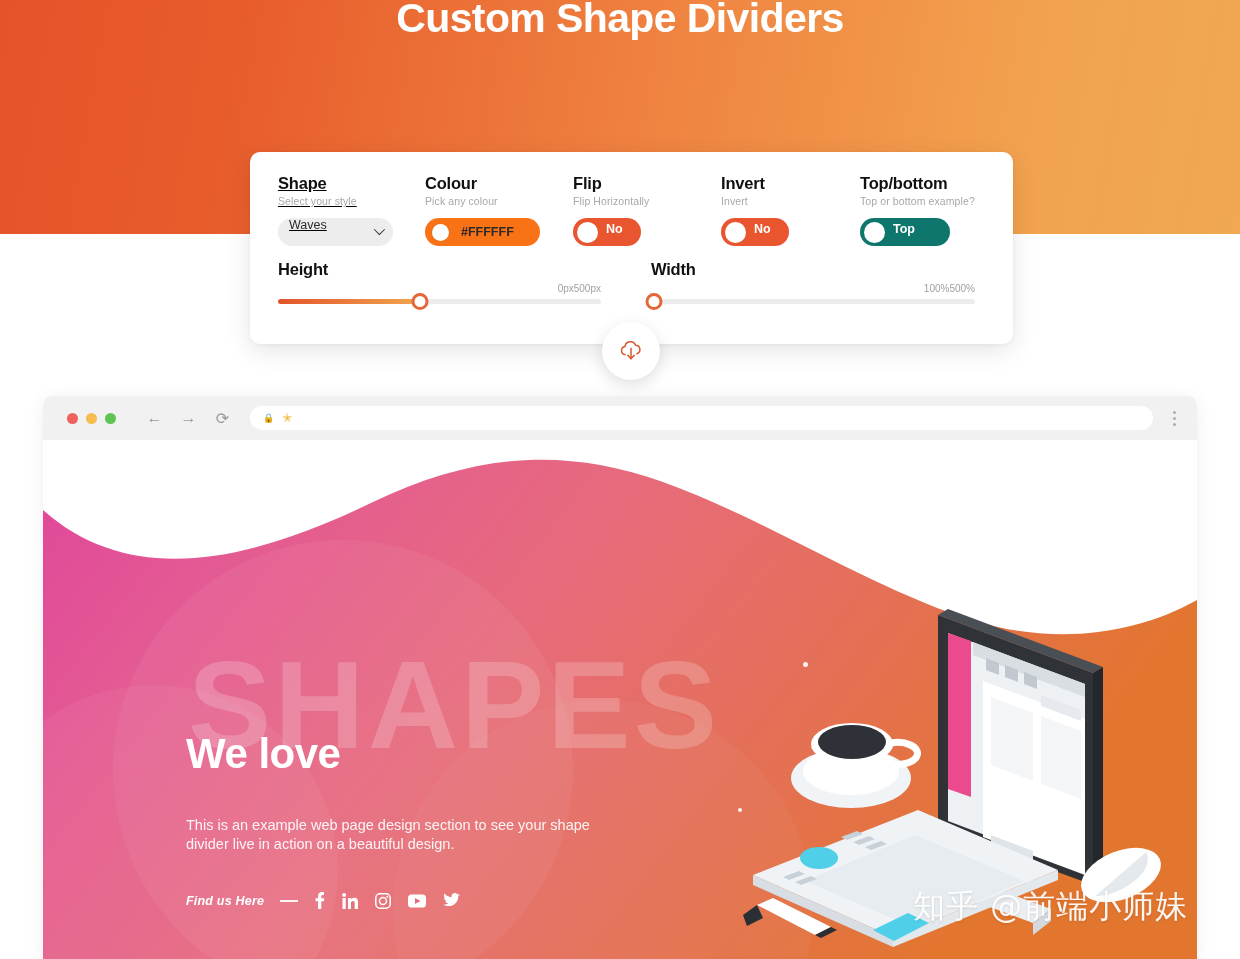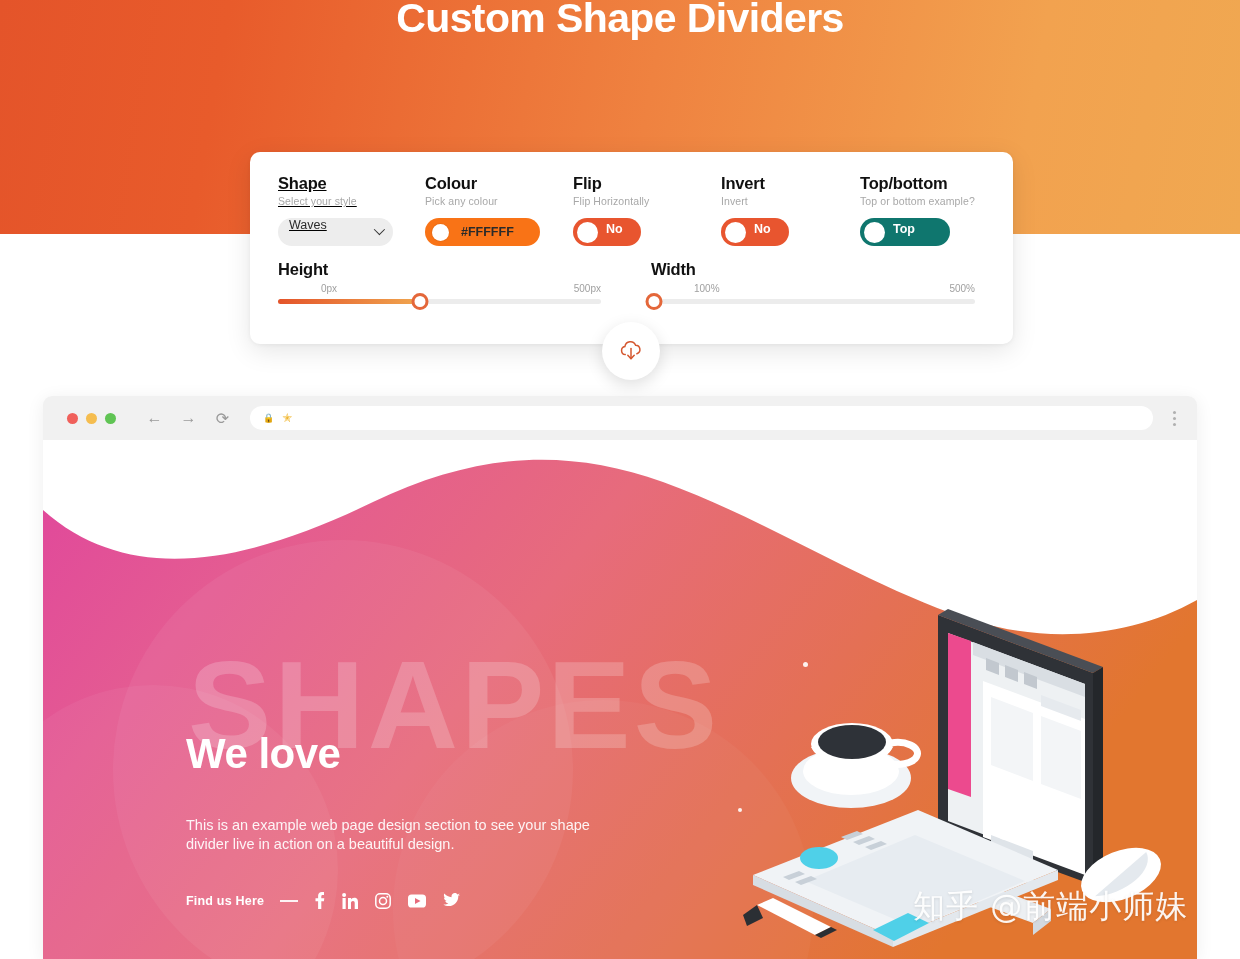--- a/index.html
+++ b/index.html
@@ -67,21 +67,21 @@
   }
   .toggle .knob{ width:21px; height:21px; border-radius:50%; background:#fff; flex:0 0 auto; }
   .toggle .tval{ color:#fff; font-size:12.5px; font-weight:bold; margin:0 10px 6px 8px; }
   .toggle.wide{ min-width:90px; }
 
   
   .slider-block{ position:absolute; top:108px; }
   .sb-height{ left:28px; width:323px; }
   .sb-width{ left:401px; width:324px; }
   .slider-block .lbl{ font-size:16.5px; font-weight:bold; color:#111; letter-spacing:-0.2px;}
-  .minmax{ display:flex; justify-content:space-between; margin-top:4px;padding-left:43px; }
+  .minmax{ display:flex; justify-content:flex-end; margin-top:4px;padding-left:43px; }
   .minmax span{ font-size:10px; color:#a0a0a0; }
   .track{ position:relative; height:5px; border-radius:3px; background:#ececec; margin-top:5px; }
   .fill{ position:absolute; left:0; top:0; height:5px; border-radius:3px;
     background:linear-gradient(90deg,#e4542a,#f0a64f); }
   .thumb{ position:absolute; top:-6px; width:17px; height:17px; border-radius:50%;
     background:#fff; border:3px solid #e4673a; transform:translateX(-50%); cursor:pointer;}
 
   
   .fab{
     position:absolute; left:602px; top:322px; width:58px; height:58px; border-radius:50%;
@@ -118,21 +118,21 @@
   .wave-wrap{ position:absolute; inset:0; }
 
   .ghost{
     position:absolute; left:145px; top:202px; font-size:125px; font-weight:bold;
     color:rgba(255,255,255,.20); letter-spacing:3px; line-height:1;
   }
   .hl{ position:absolute; left:143px; top:290px; color:#fff; font-size:42px;
     font-weight:bold; letter-spacing:-0.5px;}
   .hp{ position:absolute; left:143px; top:376px; color:rgba(255,255,255,.92);
     font-size:14.5px; line-height:18.5px; width:420px;}
-  .findrow{ position:absolute; left:143px; top:452px; display:flex; align-items:center; gap:0;}
+  .findrow{ position:absolute; left:143px; top:452px; display:flex; align-items:center; gap:0;font-style:italic;}
   .findrow .ftxt{ color:#fff; font-size:12.5px; font-weight:bold; letter-spacing:.2px;}
   .findrow .dash{ width:18px; height:2px; background:#fff; margin:0 16px; opacity:.9;}
   .sicon{ margin-right:17px; cursor:pointer; display:flex; align-items:center;}
 
   .dotspeck{ position:absolute; background:#fff; border-radius:50%; opacity:.9;}
 
   .watermark{
     position:absolute; left:913px; top:885px; color:rgba(255,255,255,.93);
     font-size:32px; font-family:"DejaVu Sans", sans-serif; letter-spacing:1px; z-index:20;
     text-shadow:0 1px 3px rgba(0,0,0,.12);

